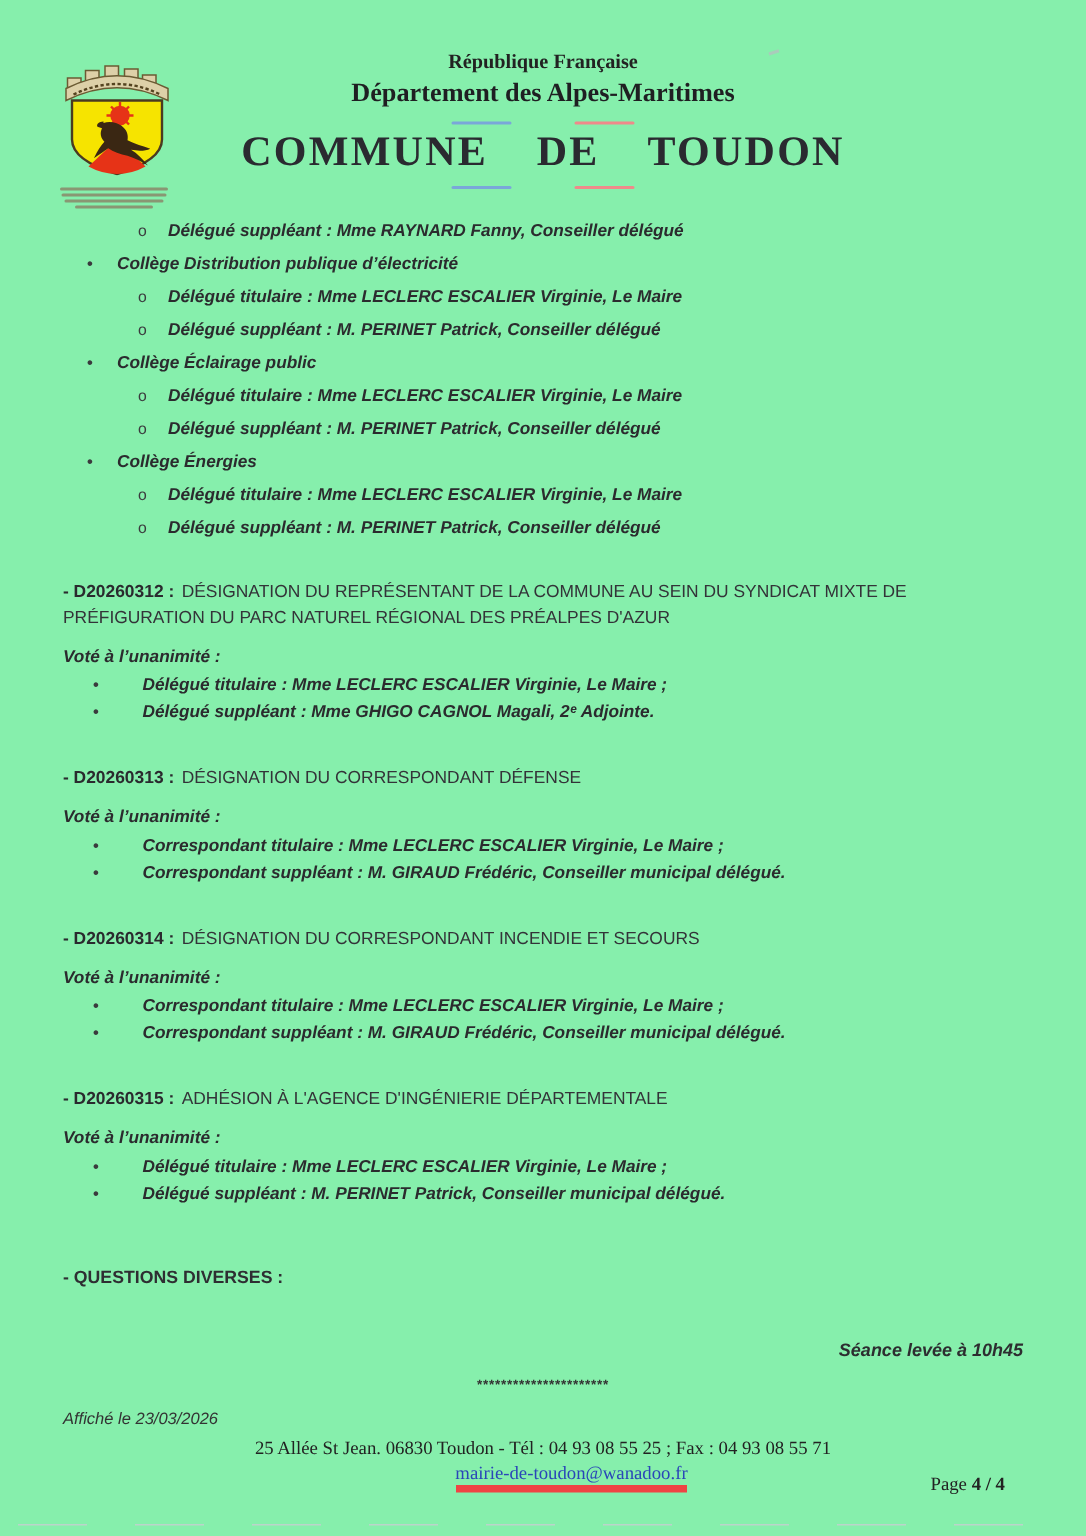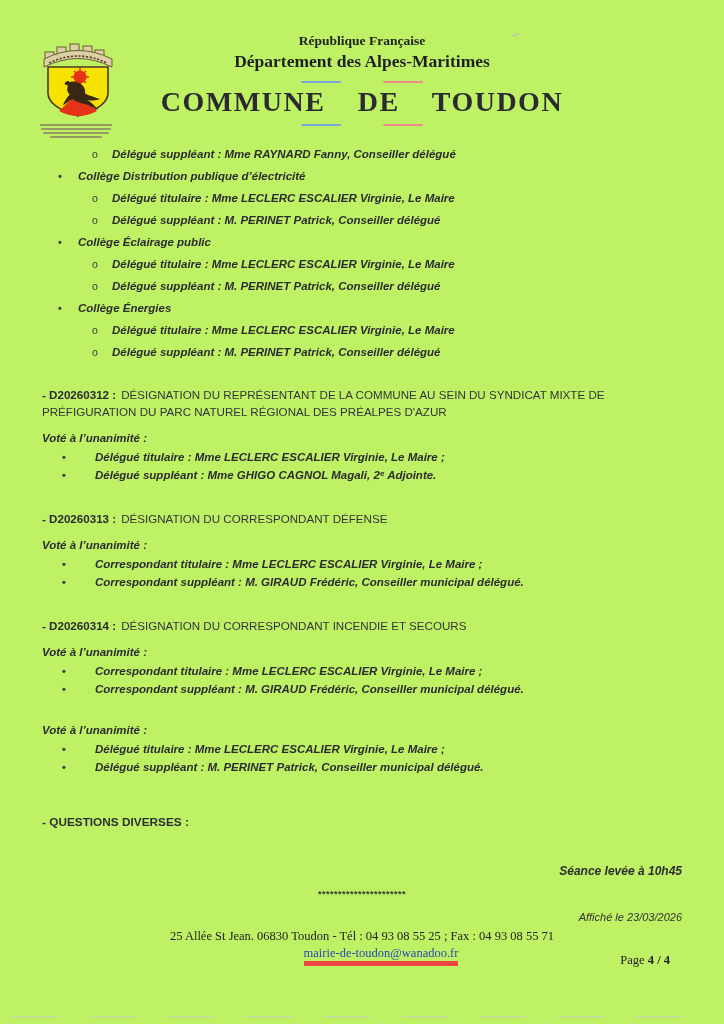--- a/index.html
+++ b/index.html
@@ -4,21 +4,21 @@
 <style>
   * { margin:0; padding:0; box-sizing:border-box; }
   html,body { background:#ffffff; }
   body {
     width:724px; height:1024px;
     font-family:"Liberation Sans", sans-serif;
     color:#2d2d30;
     position:relative;
     overflow:hidden;
   }
-  .page { position:relative; width:724px; height:1024px; background:#bef264; }
+  .page { position:relative; width:724px; height:1024px; background:#86efac; }
 
   
   .header { position:relative; padding-top:33px; text-align:center; }
   .emblem-wrap { position:absolute; left:38px; top:37px; width:80px; }
   .motto-lines { margin-top:3px; width:76px; }
   .motto-lines .ml { height:2px; background:#8a7a60; opacity:.75; margin:0 auto 2px; border-radius:1px; }
   .ml1 { width:72px; } .ml2 { width:70px; } .ml3 { width:66px; } .ml4 { width:52px; }
 
   .rep  { font-family:"Liberation Serif", serif; font-weight:bold; font-size:13.5px; color:#222; }
   .dep  { font-family:"Liberation Serif", serif; font-weight:bold; font-size:17.5px; color:#1f1f22; margin-top:2px;text-align:center; }
@@ -48,21 +48,21 @@
   .sec-title { font-size:11.6px; line-height:17px; color:#333338; }
   .sec-id { font-weight:bold; color:#2a2a2e; margin-right:5px; }
   .vote { margin-top:12px; font-weight:bold; font-style:italic; color:#2b2b2e; }
   .vlist { margin-top:4px; }
   .vlist .row { display:flex; line-height:17.5px; }
   .vlist .txt { font-weight:bold; font-style:italic; color:#2b2b2e; }
 
   .questions { margin-top:40px; font-weight:bold; font-size:11.8px; color:#2e2e32; }
   .seance { margin-top:36px; text-align:right; font-weight:bold; font-style:italic; font-size:12px; }
   .stars { margin-top:10px; text-align:center; font-size:9px; font-weight:bold; letter-spacing:.5px; color:#333; }
-  .affiche { margin-top:10px; font-style:italic; font-size:11px; color:#333;text-align:right; }
+  .affiche { margin-top:10px; font-style:italic; font-size:11px; color:#333; }
 
   
   .footer { position:relative; margin:5px 42px 0 42px; text-align:center;
             font-family:"Liberation Serif", serif; font-size:12.5px; color:#222; }
   .email { display:inline-block; margin-top:2px; color:#2a46b8; border-bottom:5px solid #ef4444;
            cursor:pointer;margin-left:38px; }
   .pagenum { position:absolute; right:12px; bottom:-2px; font-size:12.5px; color:#222; }
   .pagenum b { font-weight:bold; }
   .scan-edge { position:absolute; left:12px; right:12px; bottom:7px; height:1.5px;
                background:repeating-linear-gradient(90deg,#c9ccd2 0 46px, transparent 46px 78px); opacity:.8; }
@@ -227,20 +227,23 @@
           <span class="txt">Correspondant titulaire : Mme LECLERC ESCALIER Virginie, Le Maire ;</span>
         </div>
         <div class="row">
           <span class="mk disc2">•</span>
           <span class="txt">Correspondant suppléant : M. GIRAUD Frédéric, Conseiller municipal délégué.</span>
         </div>
       </div>
     </div>
 
     <div class="section">
+      <div class="sec-title">
+        <b class="sec-id">- D20260315 :</b><span>ADHÉSION À L'AGENCE D'INGÉNIERIE DÉPARTEMENTALE</span>
+      </div>
       <div class="vote">Voté à l’unanimité :</div>
       <div class="vlist">
         <div class="row">
           <span class="mk disc2">•</span>
           <span class="txt">Délégué titulaire : Mme LECLERC ESCALIER Virginie, Le Maire ;</span>
         </div>
         <div class="row">
           <span class="mk disc2">•</span>
           <span class="txt">Délégué suppléant : M. PERINET Patrick, Conseiller municipal délégué.</span>
         </div>

